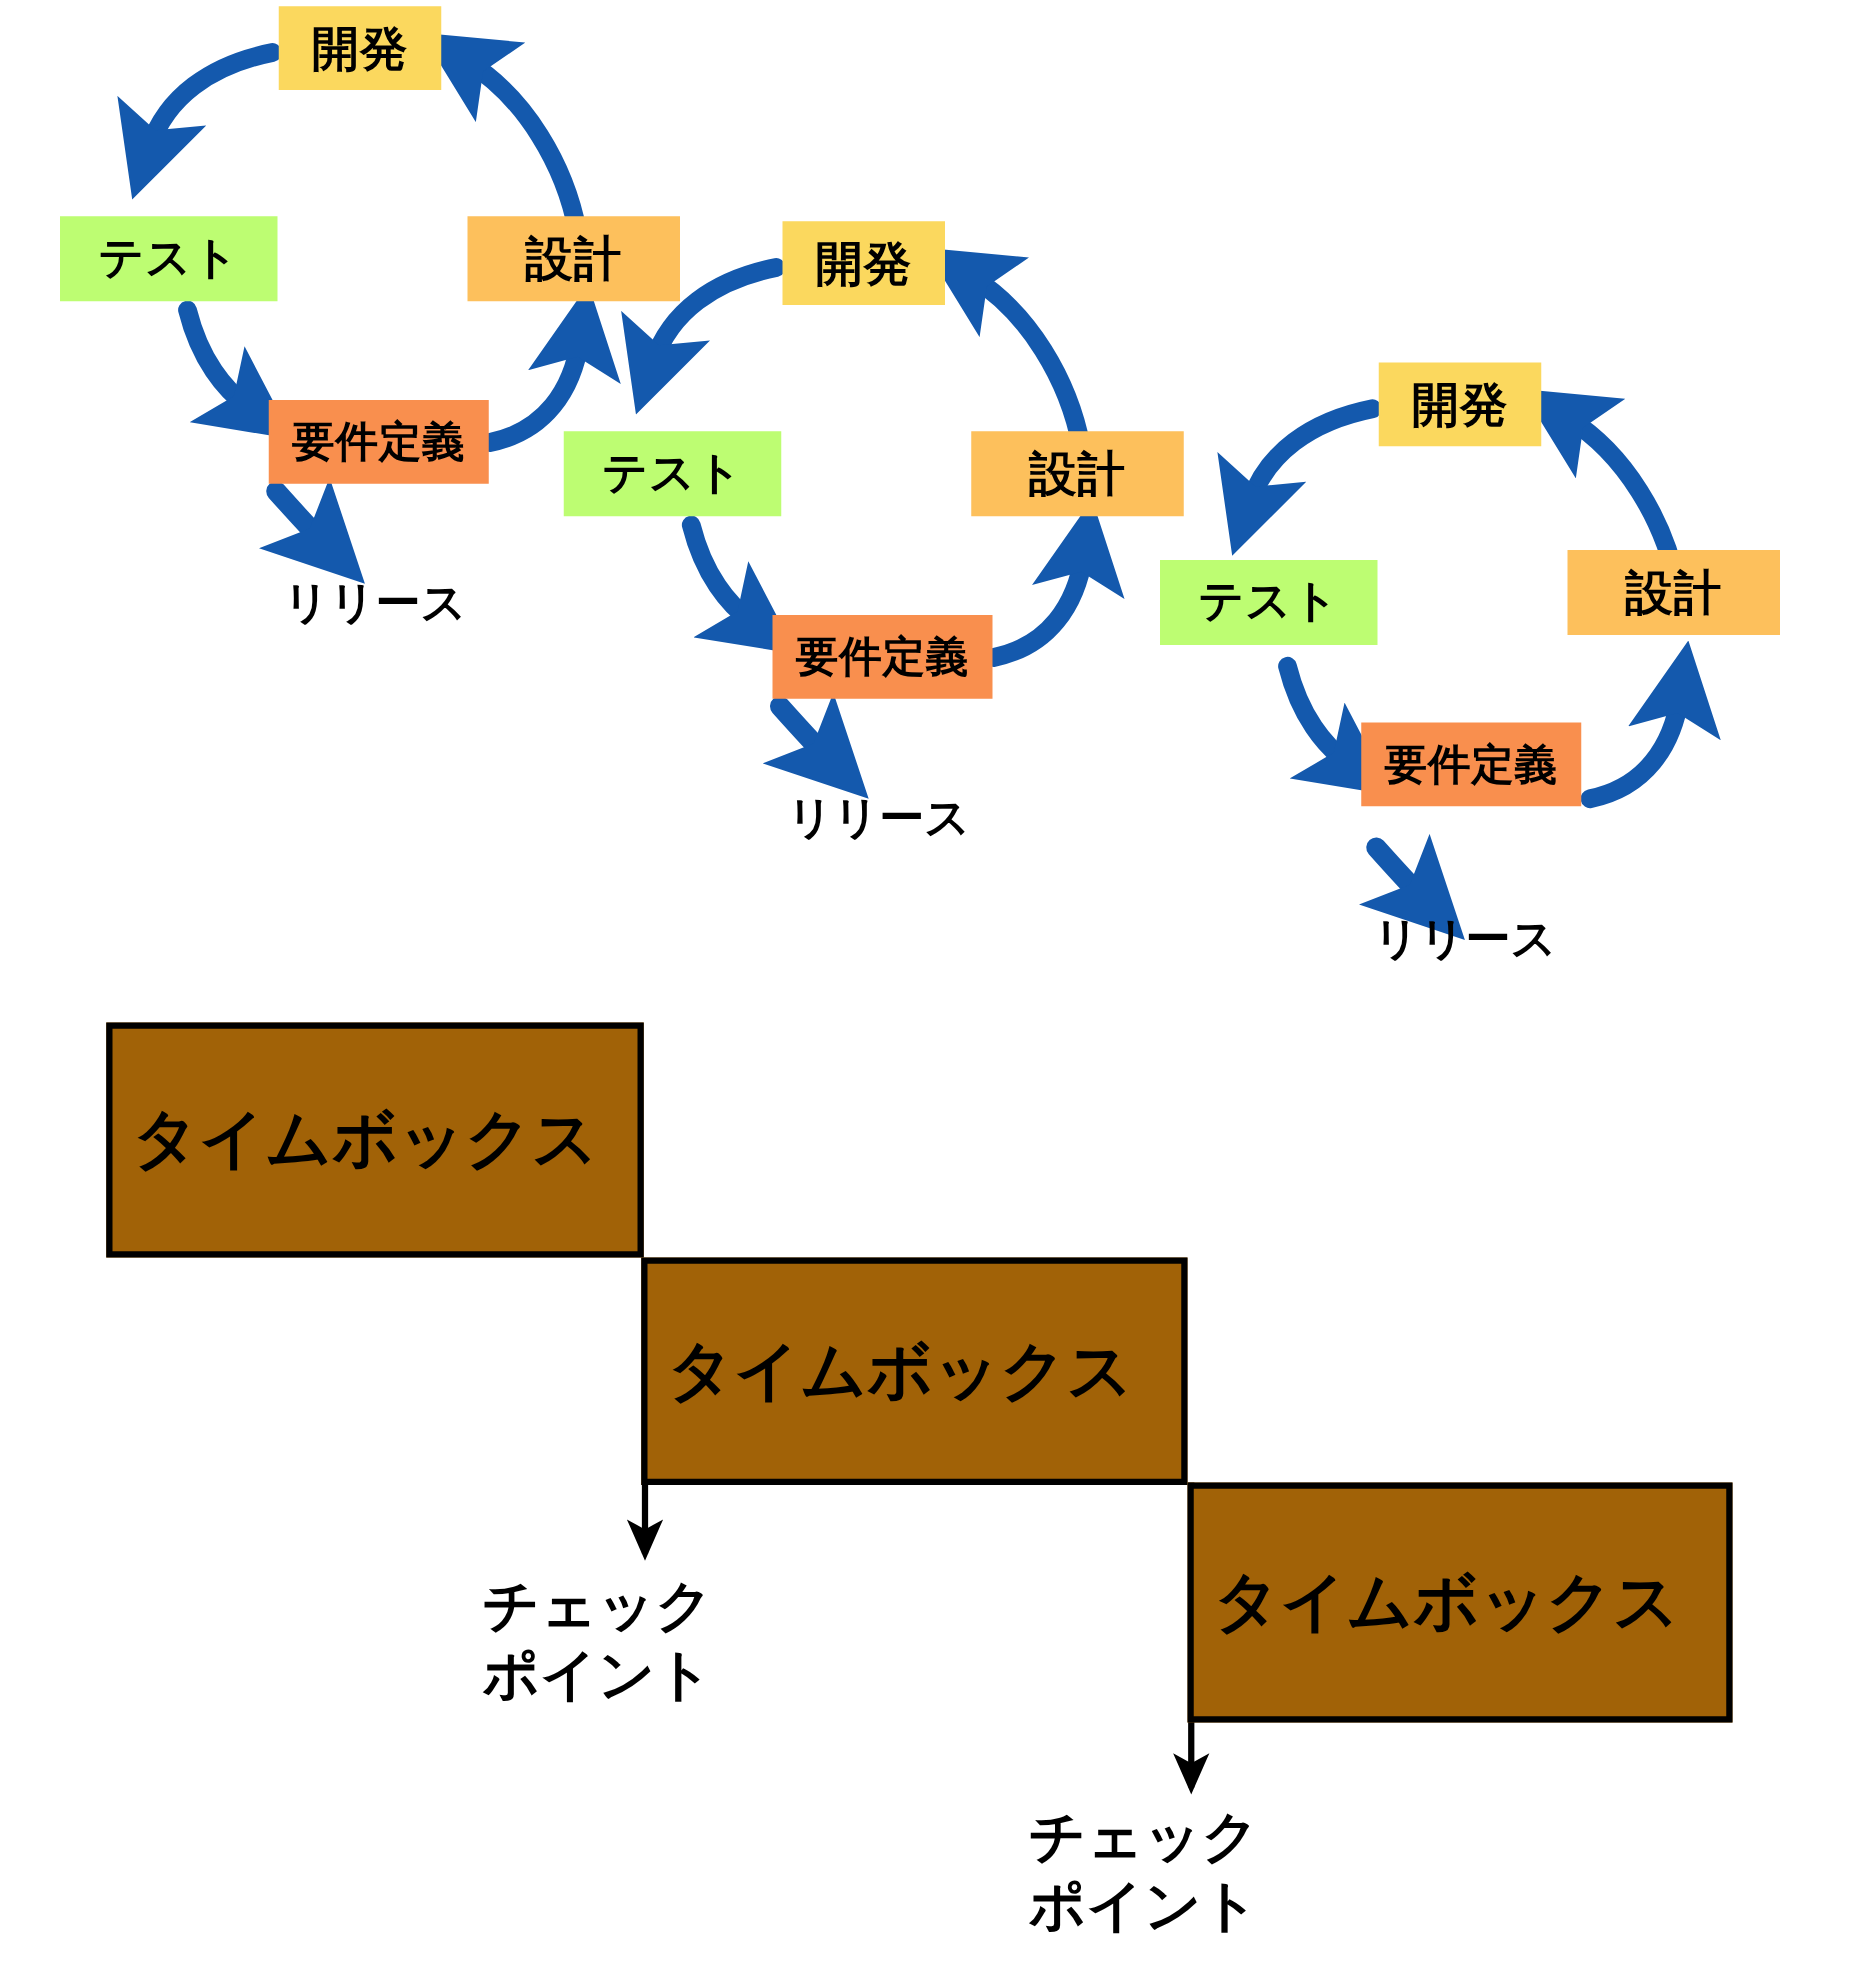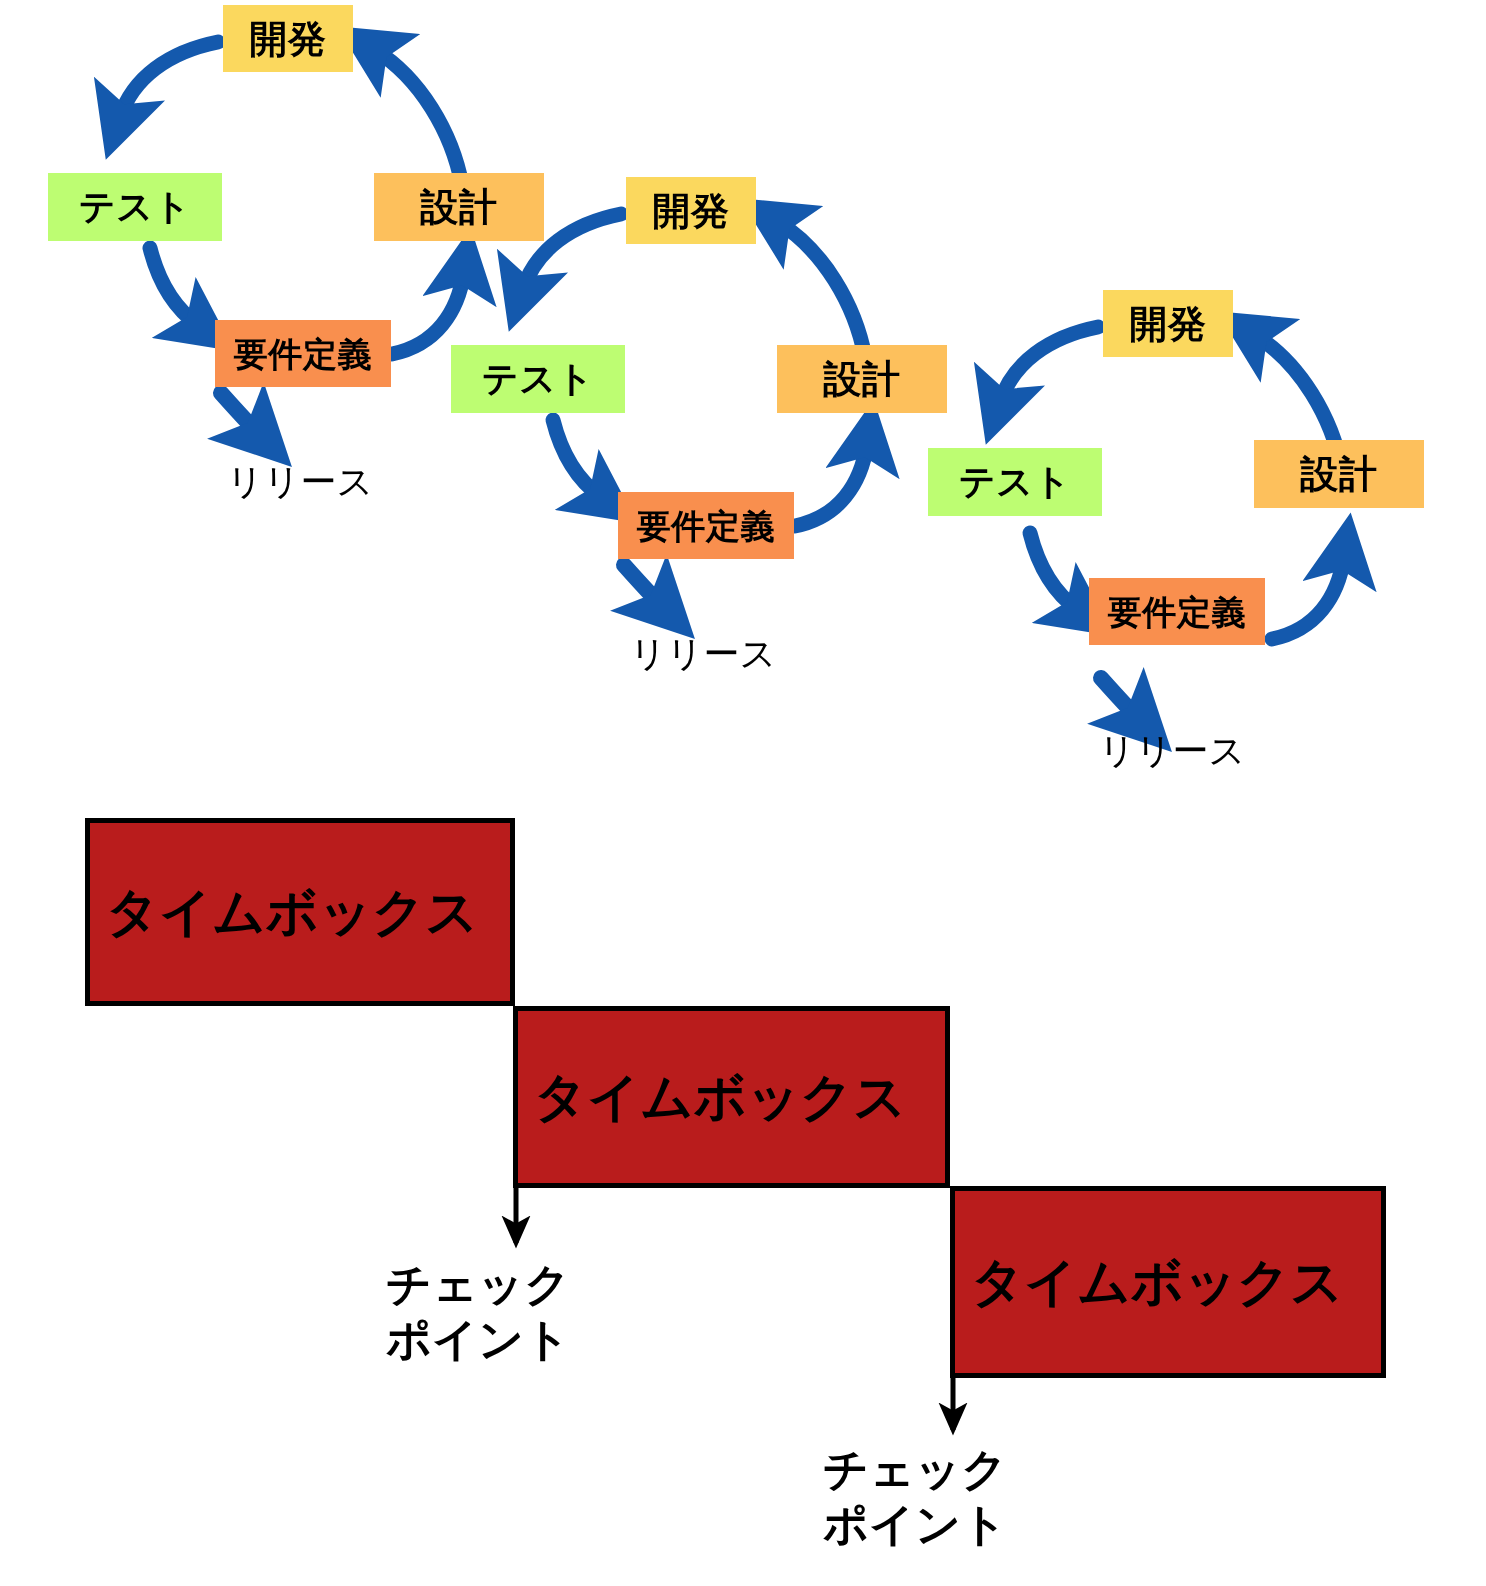--- a/index.html
+++ b/index.html
@@ -39,31 +39,31 @@
     font-weight: bold;
     color: #000000;
     letter-spacing: 0.02em;
     white-space: nowrap;
     box-sizing: border-box;
   }
   .phase-box span { line-height: 1; }
 
   .release-label {
     position: absolute;
-    font-weight: normal;
+    font-weight: bold;
     color: #000000;
     white-space: nowrap;
     text-align: center;
   }
 
   
   .timebox {
     position: absolute;
     box-sizing: border-box;
-    background: #b91c1c;
+    background: #a16207;
     border: 5px solid #000000;
     display: flex;
     align-items: center;
   }
   .timebox span {
     font-weight: bold;
     color: #000000;
     white-space: nowrap;
     padding-left: 16px;
     line-height: 1;

